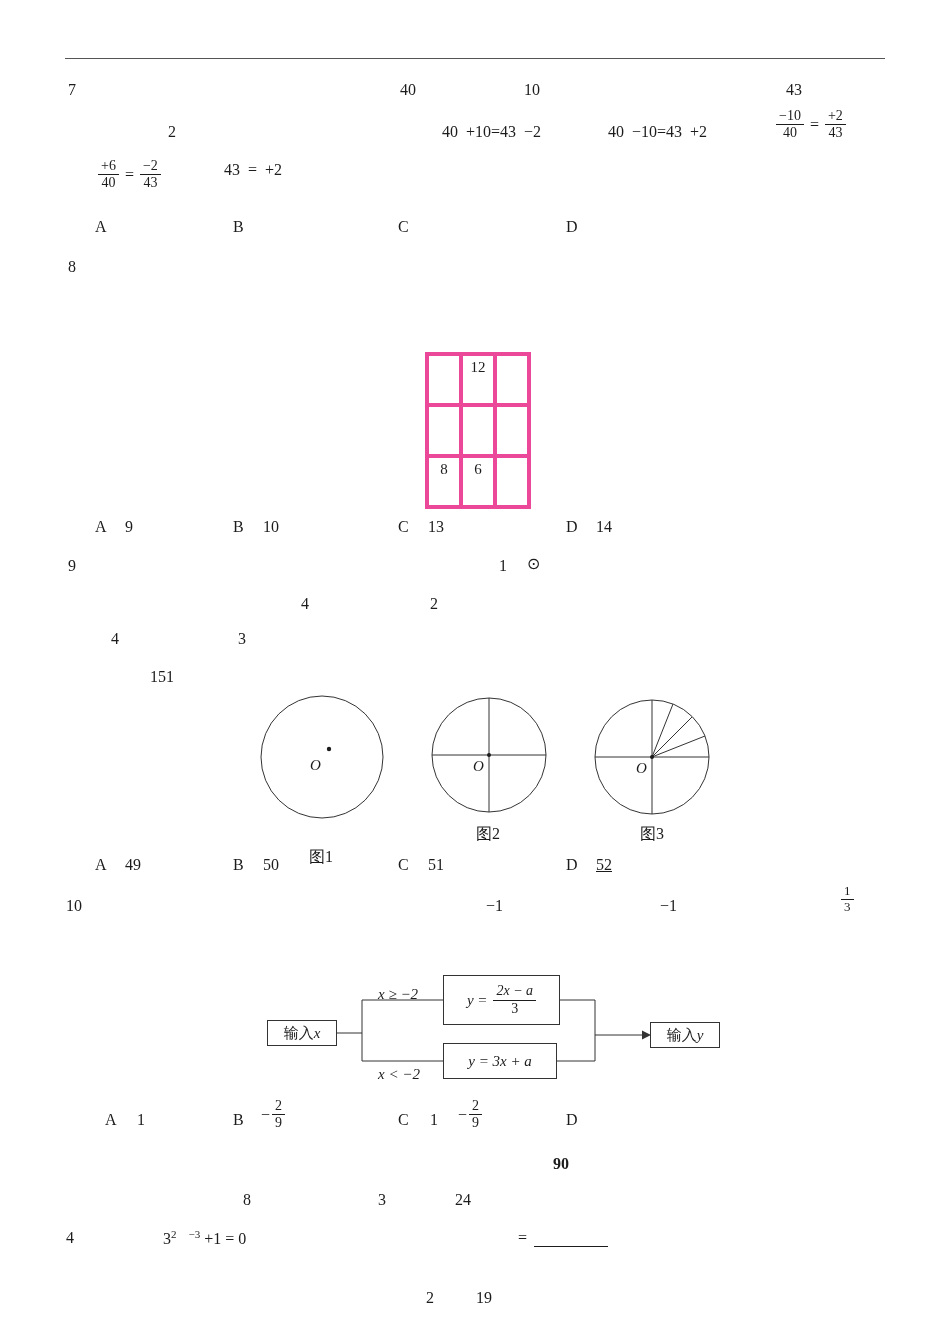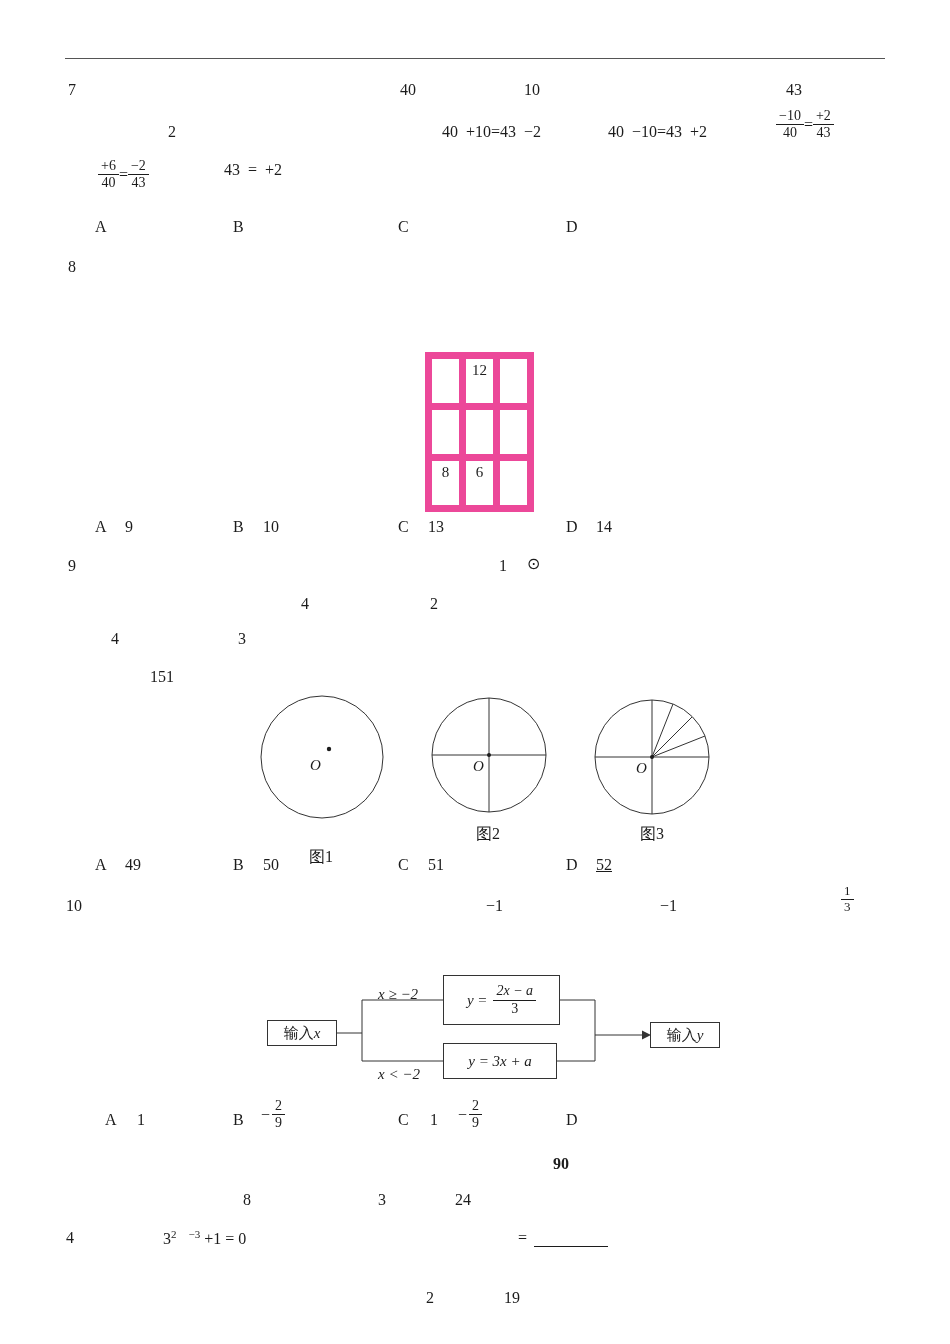--- a/index.html
+++ b/index.html
@@ -5,25 +5,25 @@
   * { margin:0; padding:0; box-sizing:border-box; }
   html,body { background:#ffffff; }
   body {
     width:950px; height:1344px; position:relative; overflow:hidden;
     font-family:"Liberation Serif", serif; color:#1c1c1c; font-size:16px;
   }
   .t { position:absolute; white-space:pre; line-height:1.2; }
   .it { font-style:italic; }
   .bold { font-weight:bold; }
   .rule { position:absolute; border-top:1px solid #555; height:0; }
-  .fracrow { display:inline-flex; align-items:center; }
+  .fracrow { display:inline-flex; align-items:center; gap:6px; }
   .frac { display:inline-flex; flex-direction:column; align-items:center; font-size:14px; line-height:1.15; }
   .frac .fn { border-bottom:1px solid #1c1c1c; padding:0 3px; }
   .grid-table { position:absolute; border-collapse:collapse; }
-  .grid-table td { width:34px; height:51px; border:7px solid #ec4899; text-align:center; vertical-align:top; padding-top:3px; font-size:15px; }
+  .grid-table td { width:34px; height:51px; border:4px solid #ec4899; text-align:center; vertical-align:top; padding-top:3px; font-size:15px; }
   .fbox { position:absolute; border:1px solid #333; display:flex; align-items:center; justify-content:center; font-size:15px; background:#fff; }
   .cond { font-size:15px;font-family:Liberation Serif, serif; }
   .blank { position:absolute; border-bottom:1px solid #1c1c1c; height:19px; }
   sup.s { font-size:11px; vertical-align:super; }
   svg { position:absolute; }
 </style>
 </head>
 <body>
 
 <div class="rule" style="left:65px; top:58px; width:820px;"></div>
@@ -189,13 +189,13 @@
 <span class="t" style="left:243px; top:1190px;">8</span>
 <span class="t" style="left:378px; top:1190px;">3</span>
 <span class="t" style="left:455px; top:1190px;">24</span>
 
 <span class="t" style="left:66px; top:1228px;">4</span>
 <span class="t" style="left:163px; top:1228px;"><span>3</span><sup class="s">2</sup><sup class="s" style="margin-left:12px;">−3</sup><span> +1 = 0</span></span>
 <span class="t" style="left:518px; top:1228px;">=</span>
 <div class="blank" style="left:534px; top:1228px; width:74px;"></div>
 
 <span class="t" style="left:426px; top:1288px;">2</span>
-<span class="t" style="left:504px; top:1288px;">19</span>
+<span class="t" style="left:476px; top:1288px;">19</span>
 
 </body></html>

